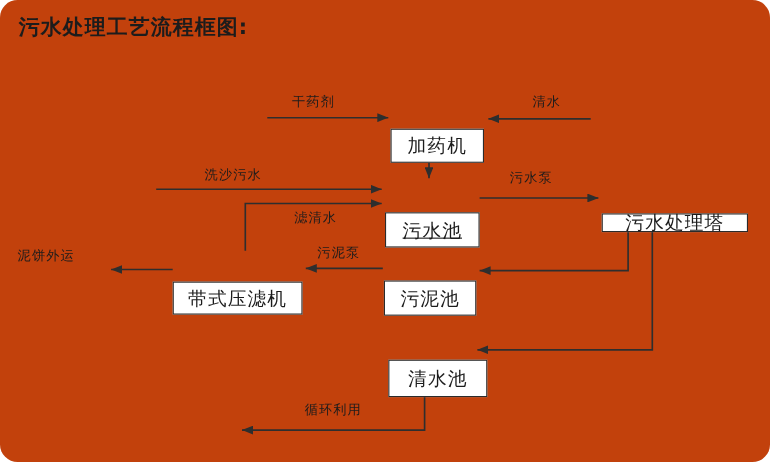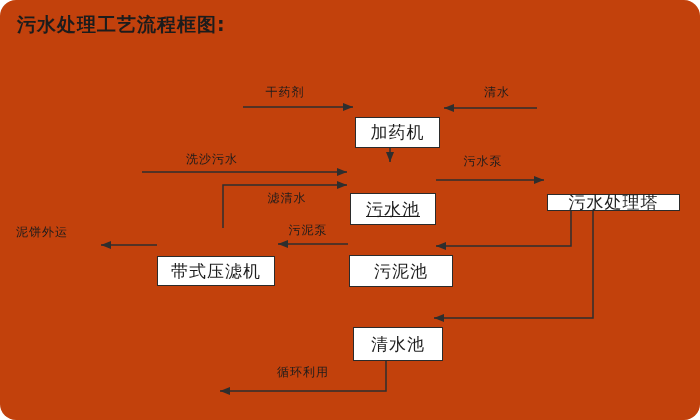--- a/index.html
+++ b/index.html
@@ -78,21 +78,21 @@
       <polyline points="571,197 571,246 436,246" marker-end="url(#arrow)"></polyline>
       <polyline points="593,197 593,318 434,318" marker-end="url(#arrow)"></polyline>
       <line x1="157" y1="245" x2="101" y2="245" marker-end="url(#arrow)"></line>
       <polyline points="386,333 386,391 220,391" marker-end="url(#arrow)"></polyline>
     </g>
   </svg>
 
   <div class="node" style="left:355px; top:89px;  width:85px;  height:31px;">加药机</div>
   <div class="node" style="left:350px; top:165px; width:86px;  height:32px;text-decoration:underline;">污水池</div>
   <div class="node" style="left:547px; top:166px; width:133px; height:17px;">污水处理塔</div>
-  <div class="node" style="left:349px; top:227px; width:104px;  height:32px;">污泥池</div>
+  <div class="node" style="left:349px; top:227px; width:84px;  height:32px;">污泥池</div>
   <div class="node" style="left:157px; top:228px; width:118px; height:30px;">带式压滤机</div>
   <div class="node" style="left:353px; top:299px; width:90px;  height:34px;font-family:Liberation Serif, serif;">清水池</div>
 
   <div class="lbl" style="left:285px; top:84px;">干药剂</div>
   <div class="lbl" style="left:497px; top:84px;">清水</div>
   <div class="lbl" style="left:212px; top:151px;text-align:center;">洗沙污水</div>
   <div class="lbl" style="left:483px; top:153px;">污水泵</div>
   <div class="lbl" style="left:287px; top:190px;">滤清水</div>
   <div class="lbl" style="left:308px; top:222px;">污泥泵</div>
   <div class="lbl lbl-left" style="left:16px; top:224px;">泥饼外运</div>

